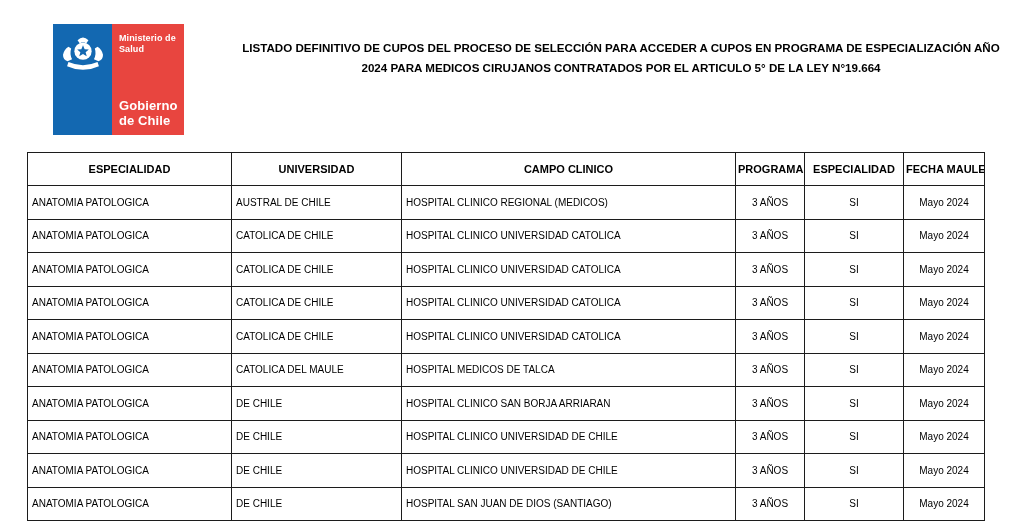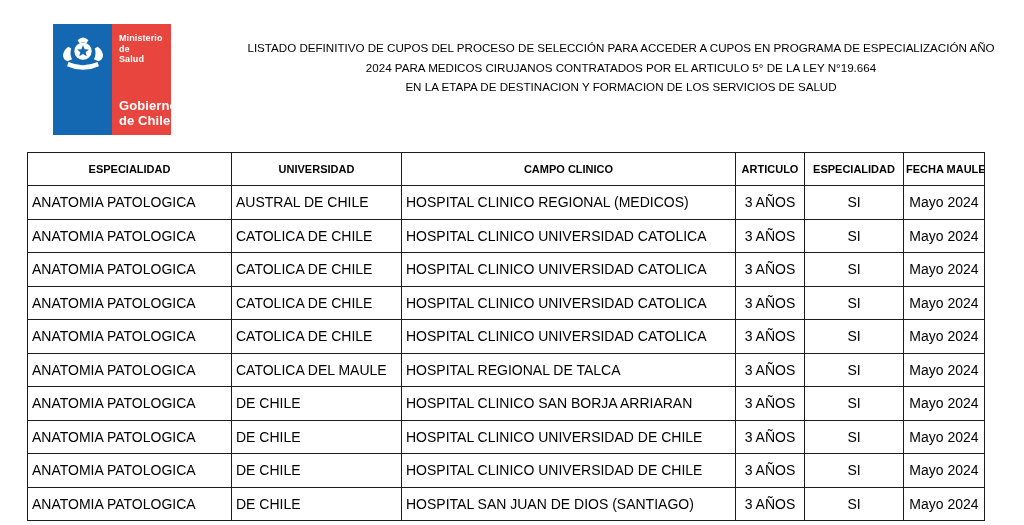--- a/index.html
+++ b/index.html
@@ -8,21 +8,21 @@
     background: #ffffff;
     overflow: hidden;
     font-family: "Liberation Sans", sans-serif;
     color: #000;
   }
   .page { position: relative; width: 1024px; height: 525px; background: #fff; }
 
   
   .logo {
     position: absolute; left: 53px; top: 24px;
-    width: 118px; height: 111px;
+    width: 131px; height: 111px;
     display: flex;
   }
   .logo-blue { width: 59px; height: 100%; position: relative; }
   .logo-red  { flex: 1; height: 100%; position: relative; }
   .coat-of-arms {
     position: absolute; top: 9px; left: 50%; transform: translateX(-50%);
   }
   .logo-ministry {
     position: absolute; top: 9px; left: 7px;
     color: #fff; font-weight: bold;
@@ -32,21 +32,21 @@
   .logo-gov {
     position: absolute; bottom: 7px; left: 7px;
     color: #fff; font-weight: bold;
     font-size: 13px; letter-spacing: .1px;
   }
 
   
   .title {
     position: absolute; left: 228px; top: 38px; width: 786px;
     text-align: center;
-    font-weight: normal;
+    font-weight: bold;
     font-size: 11.6px;
     line-height: 19.5px;
     color: #000;
   }
   .title .line { white-space: nowrap; }
 
   
   table.listing {
     position: absolute; left: 27px; top: 152px;
     width: 957px;
@@ -61,21 +61,21 @@
   }
   table.listing th {
     height: 33px;
     font-size: 11px;
     font-weight: bold;
     text-align: center;
     padding: 4px 2px;
   }
   table.listing td {
     height: 33.5px;
-    font-size: 14px;
+    font-size: 10px;
     padding: 0 4px;
   }
   table.listing td:nth-child(1),
   table.listing td:nth-child(2),
   table.listing td:nth-child(3) { text-align: left; }
   table.listing td:nth-child(4),
   table.listing td:nth-child(5),
   table.listing td:nth-child(6) { text-align: center; padding: 0 2px; }
 </style>
 </head>
@@ -101,38 +101,37 @@
         <div>Ministerio de</div>
         <div>Salud</div>
       </div>
       <div class="logo-gov">Gobierno de Chile</div>
     </div>
   </div>
 
   <div class="title">
     <div class="line">LISTADO DEFINITIVO DE CUPOS DEL PROCESO DE SELECCIÓN PARA ACCEDER A CUPOS EN PROGRAMA DE ESPECIALIZACIÓN AÑO</div>
     <div class="line">2024 PARA MEDICOS CIRUJANOS CONTRATADOS POR EL ARTICULO 5° DE LA LEY N°19.664</div>
-    <div class="line">EN LA ETAPA DE DESTINACION Y FORMACION DE LOS SERVICIOS DE SALUD</div>
   </div>
 
   <table class="listing">
     <colgroup>
       <col style="width:204px">
       <col style="width:170px">
       <col style="width:334px">
       <col style="width:69px">
       <col style="width:99px">
       <col style="width:81px">
     </colgroup>
     <thead>
       <tr>
         <th>ESPECIALIDAD</th>
         <th>UNIVERSIDAD</th>
         <th>CAMPO CLINICO</th>
-        <th>ARTICULO</th>
+        <th>PROGRAMA</th>
         <th>ESPECIALIDAD</th>
         <th>FECHA MAULE</th>
       </tr>
     </thead>
     <tbody id="table-body">
         <tr>
           <td>ANATOMIA PATOLOGICA</td>
           <td>AUSTRAL DE CHILE</td>
           <td>HOSPITAL CLINICO REGIONAL (MEDICOS)</td>
           <td>3 AÑOS</td>
@@ -167,21 +166,21 @@
           <td>ANATOMIA PATOLOGICA</td>
           <td>CATOLICA DE CHILE</td>
           <td>HOSPITAL CLINICO UNIVERSIDAD CATOLICA</td>
           <td>3 AÑOS</td>
           <td>SI</td>
           <td>Mayo 2024</td>
         </tr>
         <tr>
           <td>ANATOMIA PATOLOGICA</td>
           <td>CATOLICA DEL MAULE</td>
-          <td>HOSPITAL REGIONAL DE TALCA</td>
+          <td>HOSPITAL MEDICOS DE TALCA</td>
           <td>3 AÑOS</td>
           <td>SI</td>
           <td>Mayo 2024</td>
         </tr>
         <tr>
           <td>ANATOMIA PATOLOGICA</td>
           <td>DE CHILE</td>
           <td>HOSPITAL CLINICO SAN BORJA ARRIARAN</td>
           <td>3 AÑOS</td>
           <td>SI</td>

